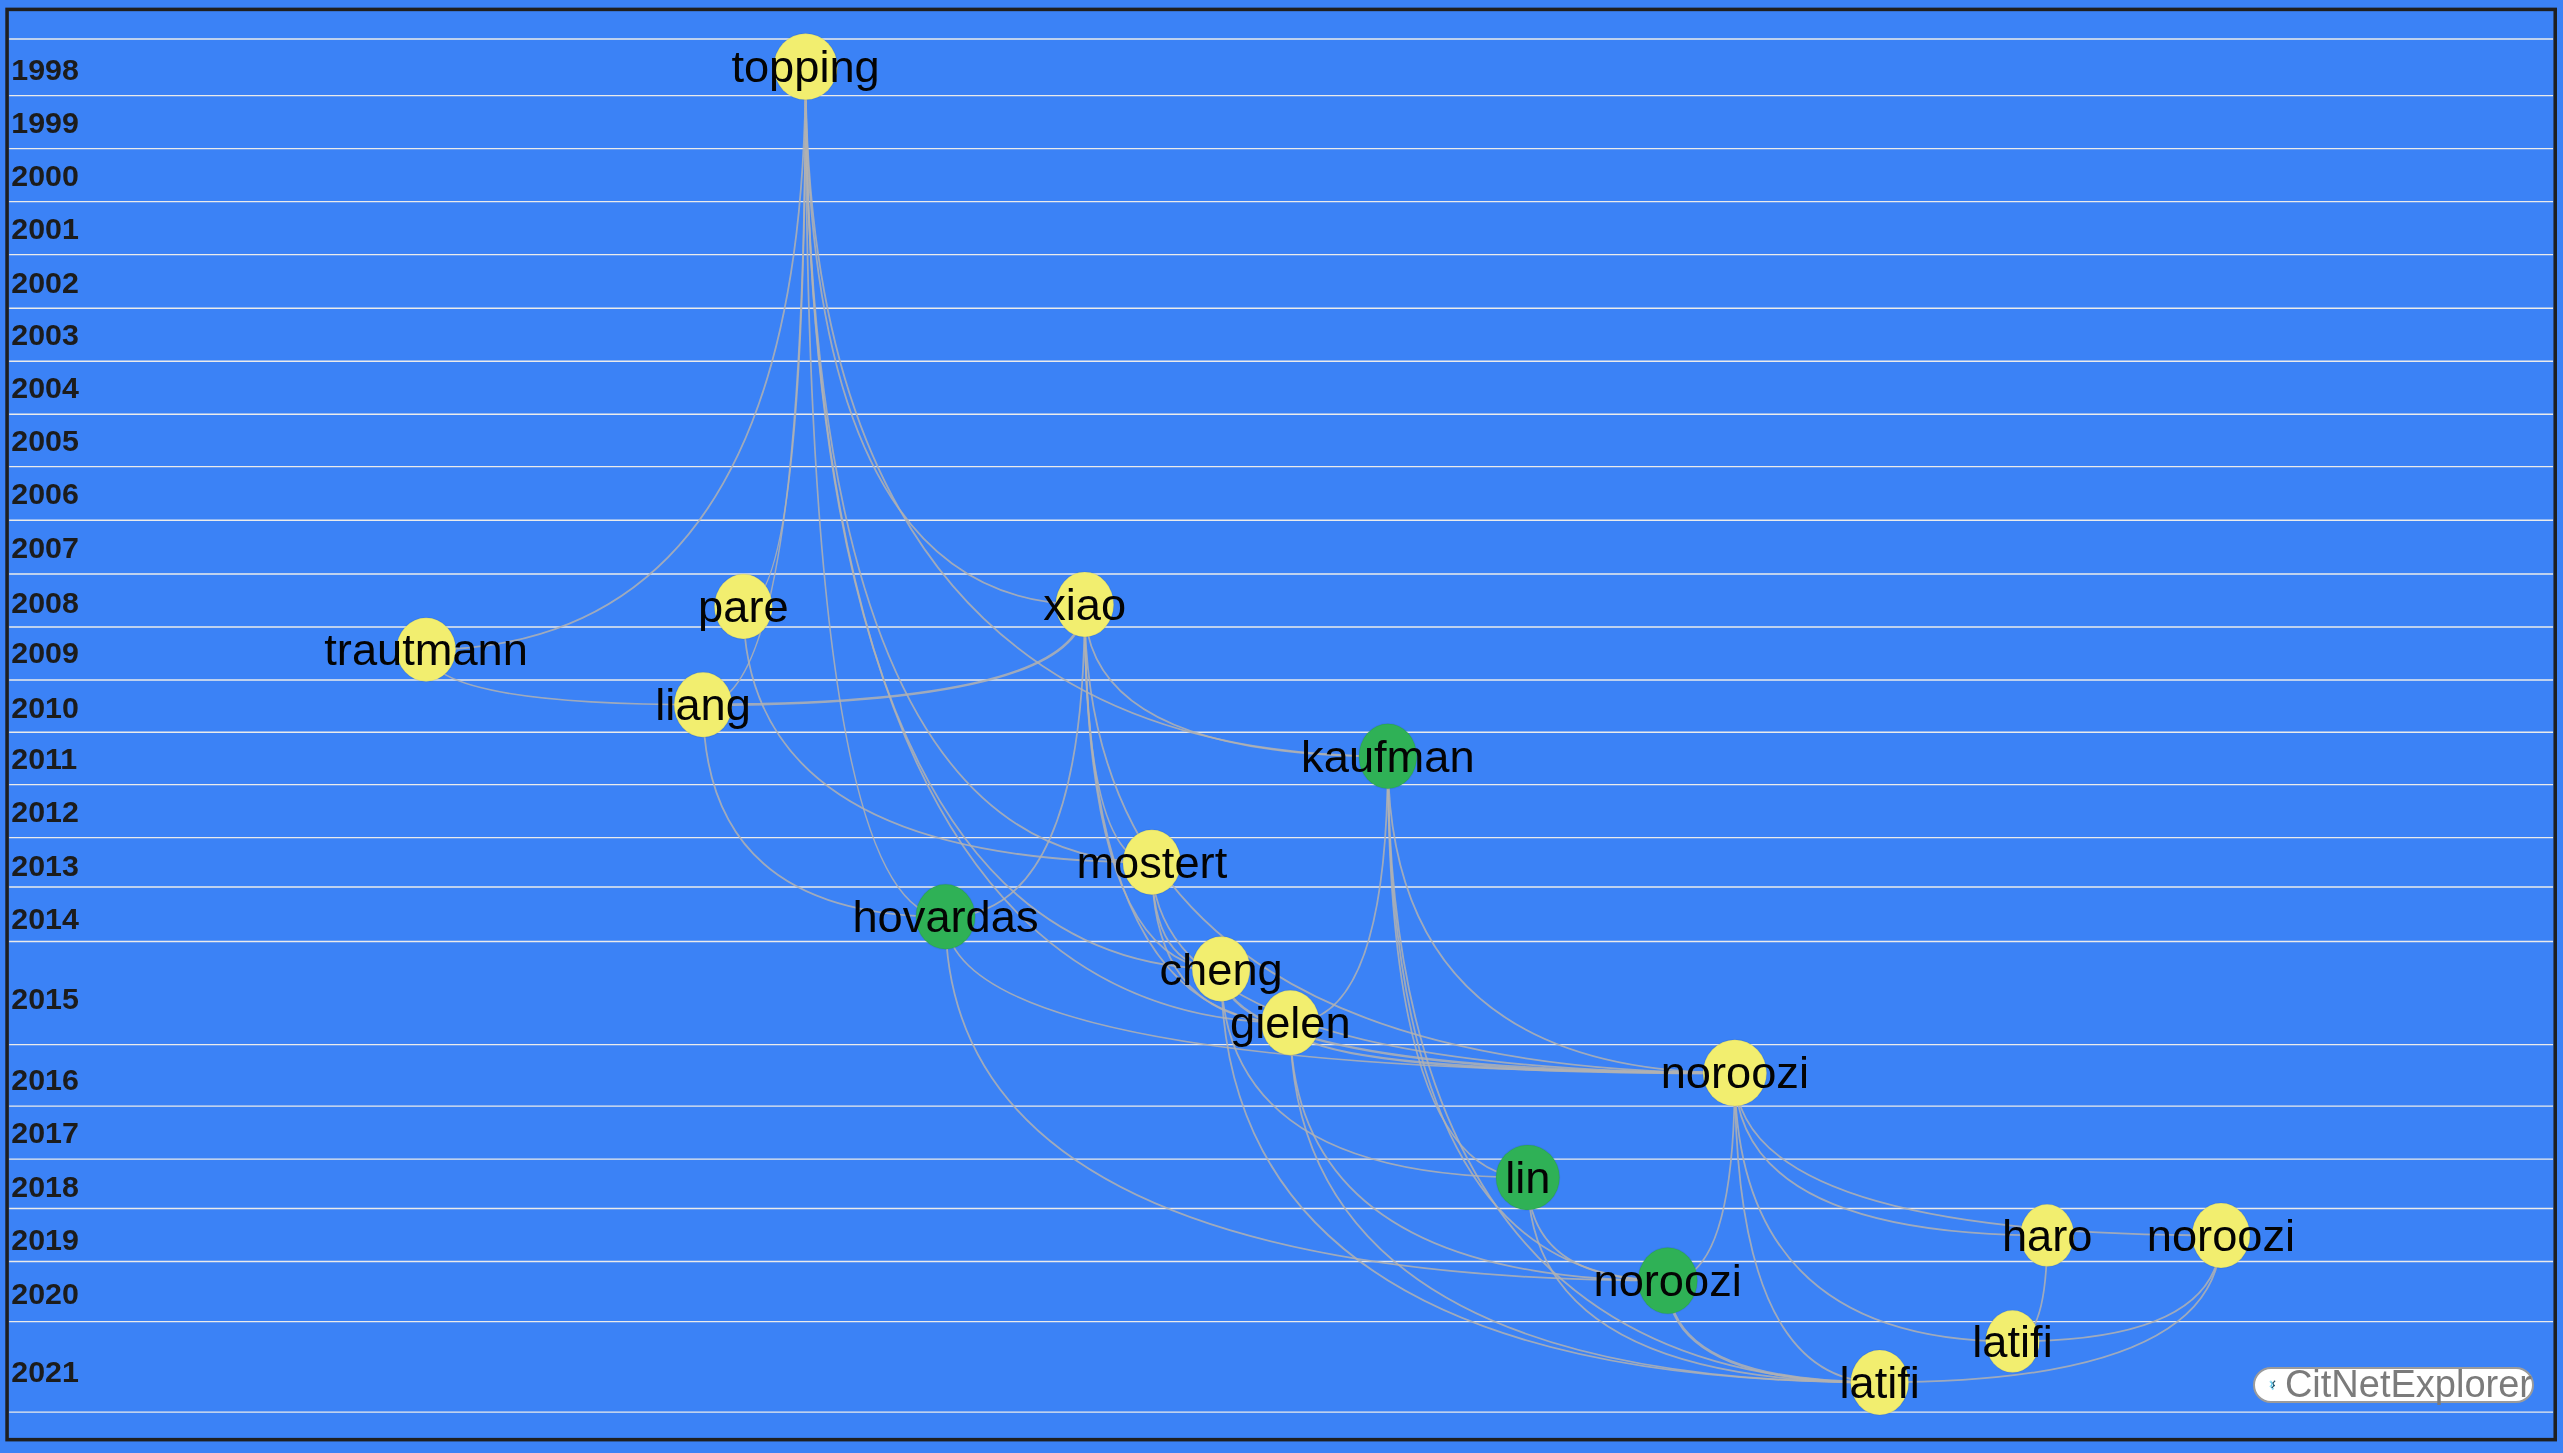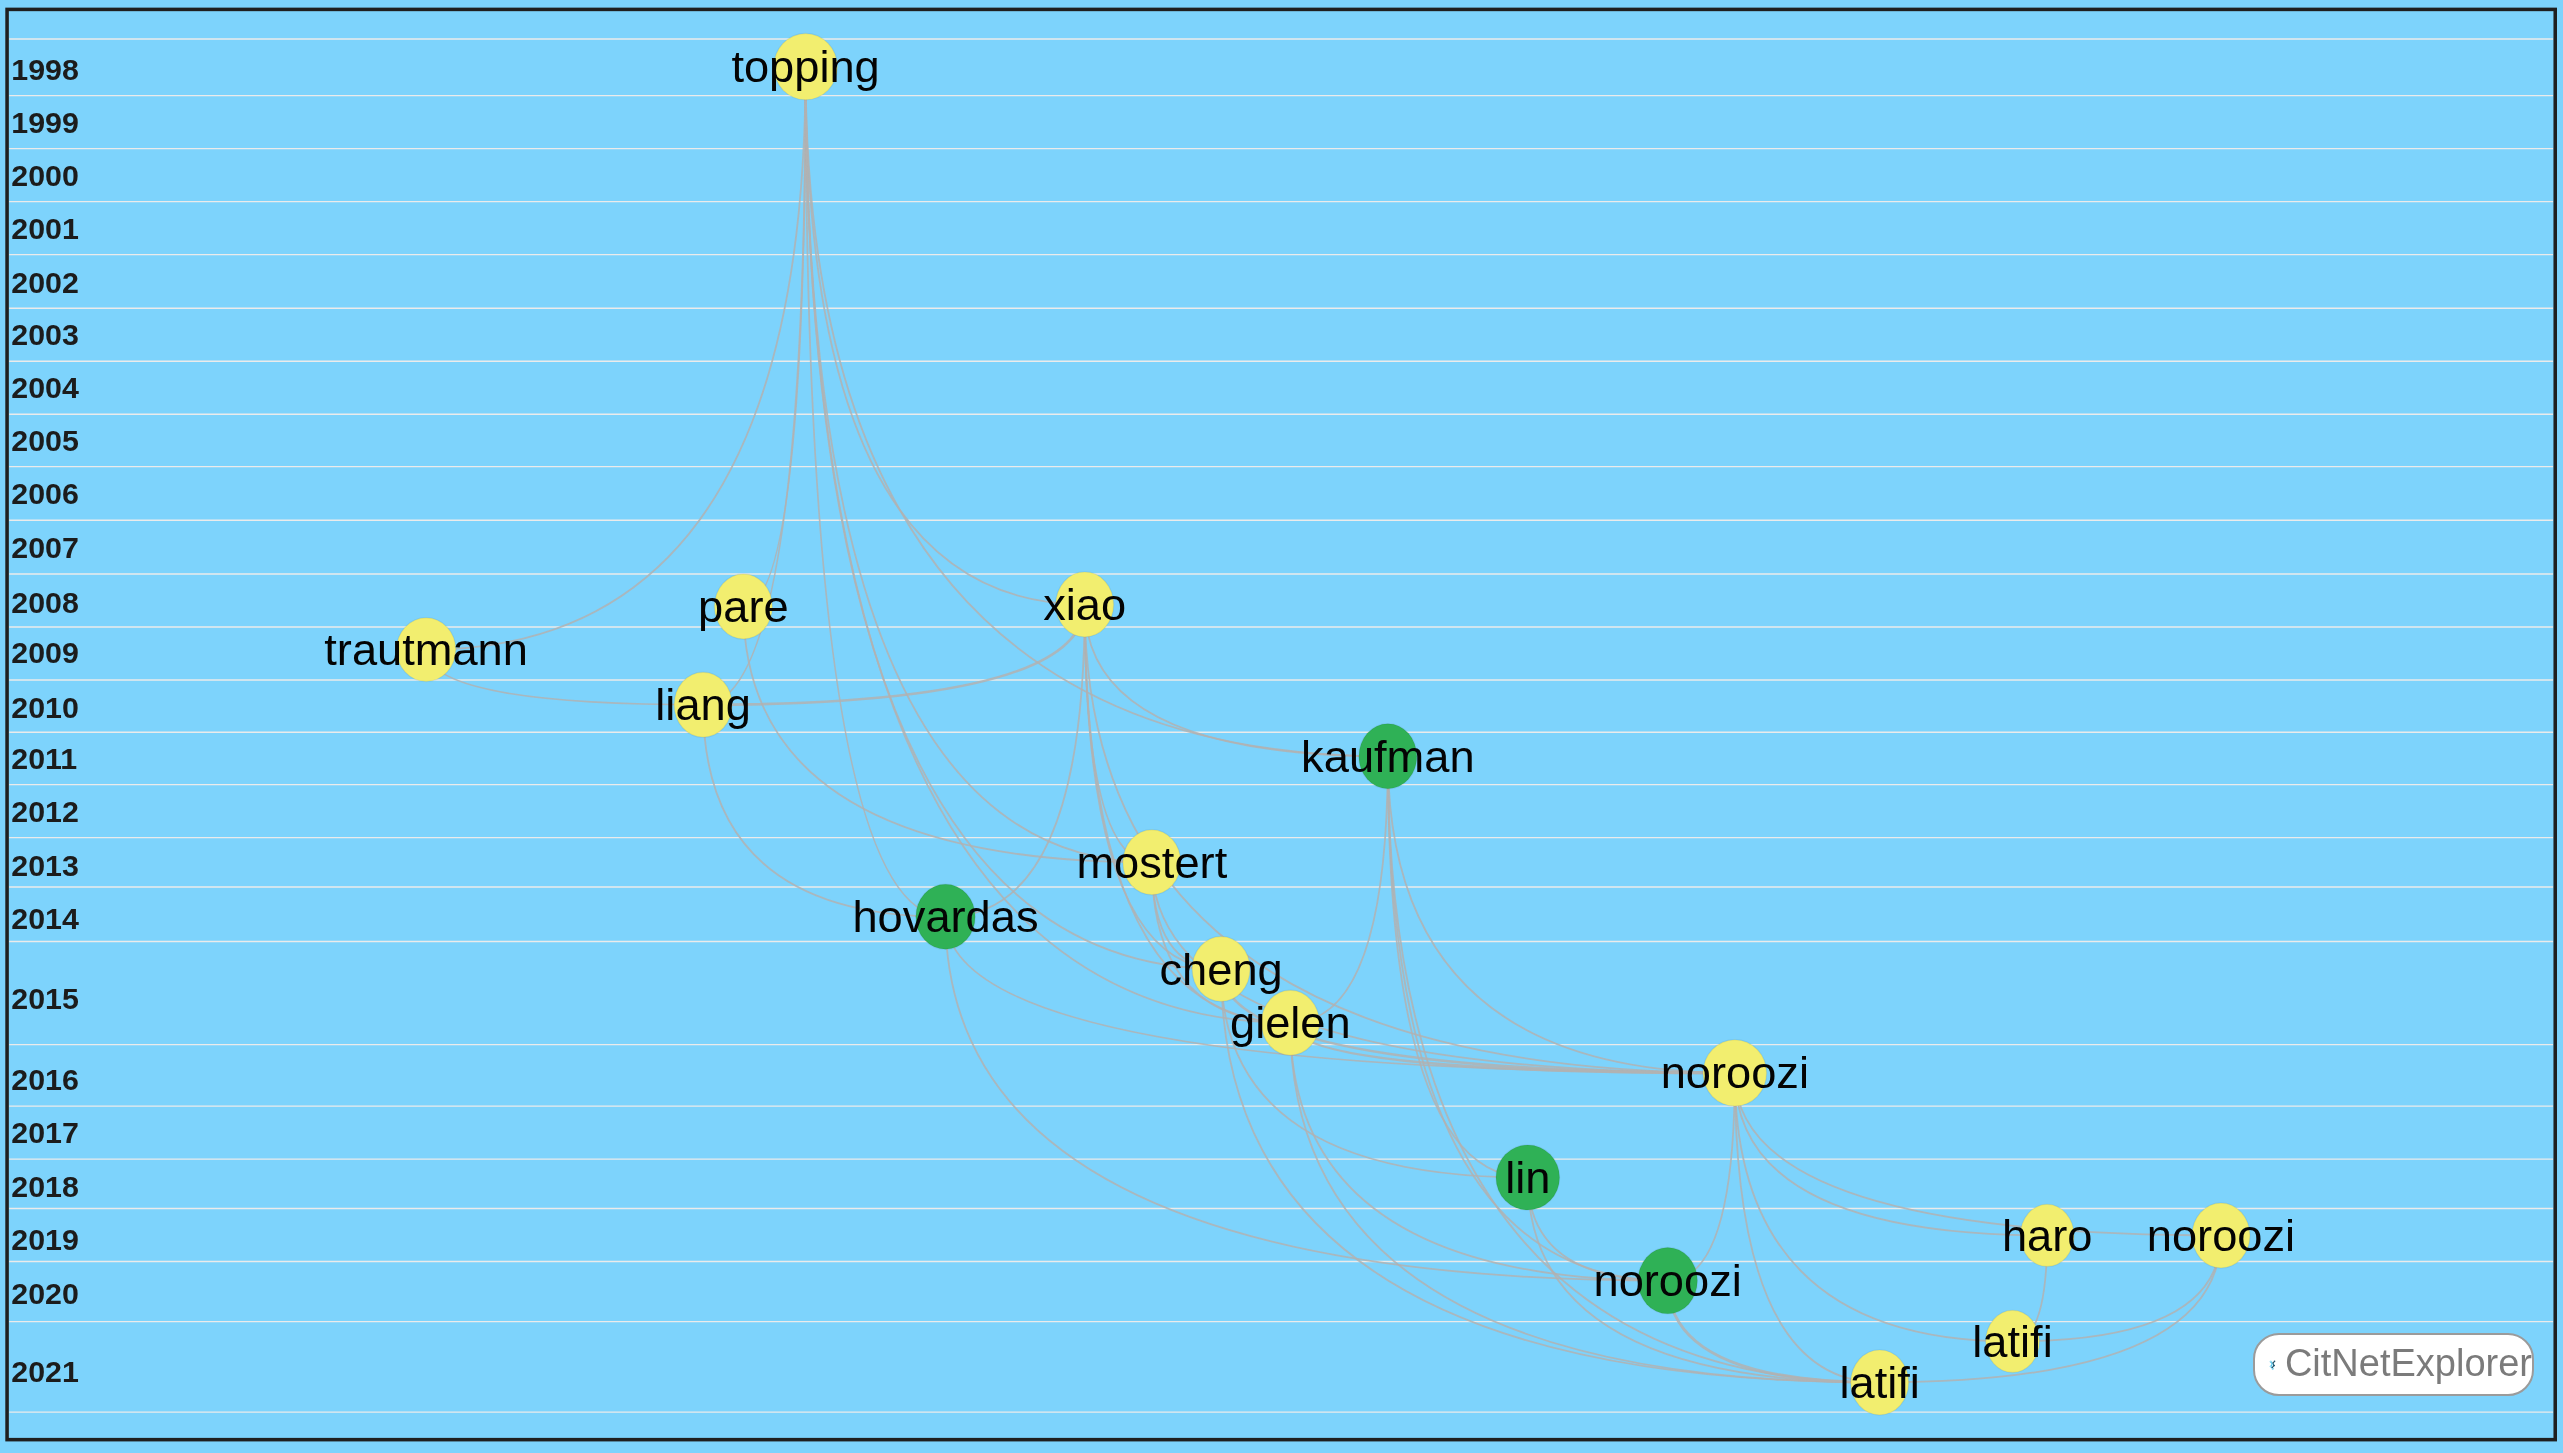--- a/index.html
+++ b/index.html
@@ -1,36 +1,36 @@
 <!DOCTYPE html>
 <html style="font-size:11.3px"><head>
 <meta charset="utf-8">
 <style>
   html, body { margin: 0; padding: 0; background: #ffffff; }
   .screen {
     position: relative;
     width: 2563px;
     height: 1454px;
-    background: #7dd3fc;
+    background: #3b82f6;
     font-family: "Liberation Sans", sans-serif;
     overflow: hidden;
   }
   #net {
     position: absolute;
     left: 0; top: 0;
     width: 2563px;
     height: 1454px;
     display: block;
   }
   .badge {
     position: absolute;
     left: 2253px;
-    top: 1333px;
+    top: 1367px;
     width: 281px;
-    height: 63px;
+    height: 36px;
     box-sizing: border-box;
     background: #ffffff;
     border: 2.1px solid #9b9b9b;
     border-radius: 26px;
     display: flex;
     align-items: center;
     padding-left: 14px;
     gap: 8.5px;
     z-index: 5;
   }

